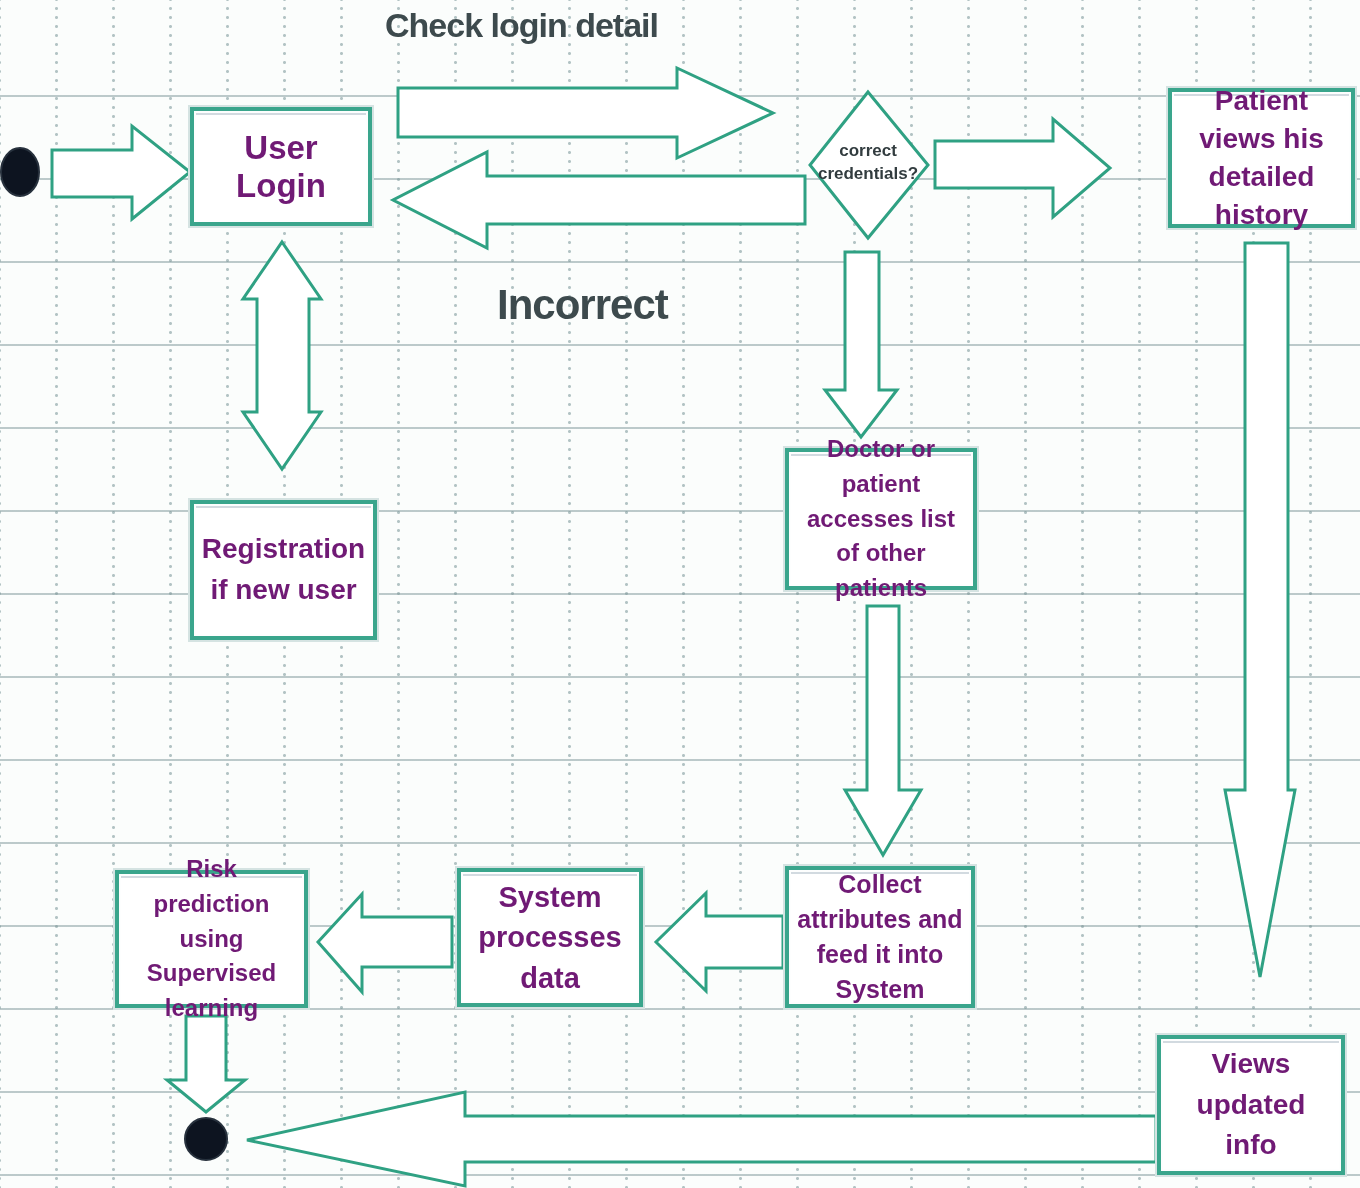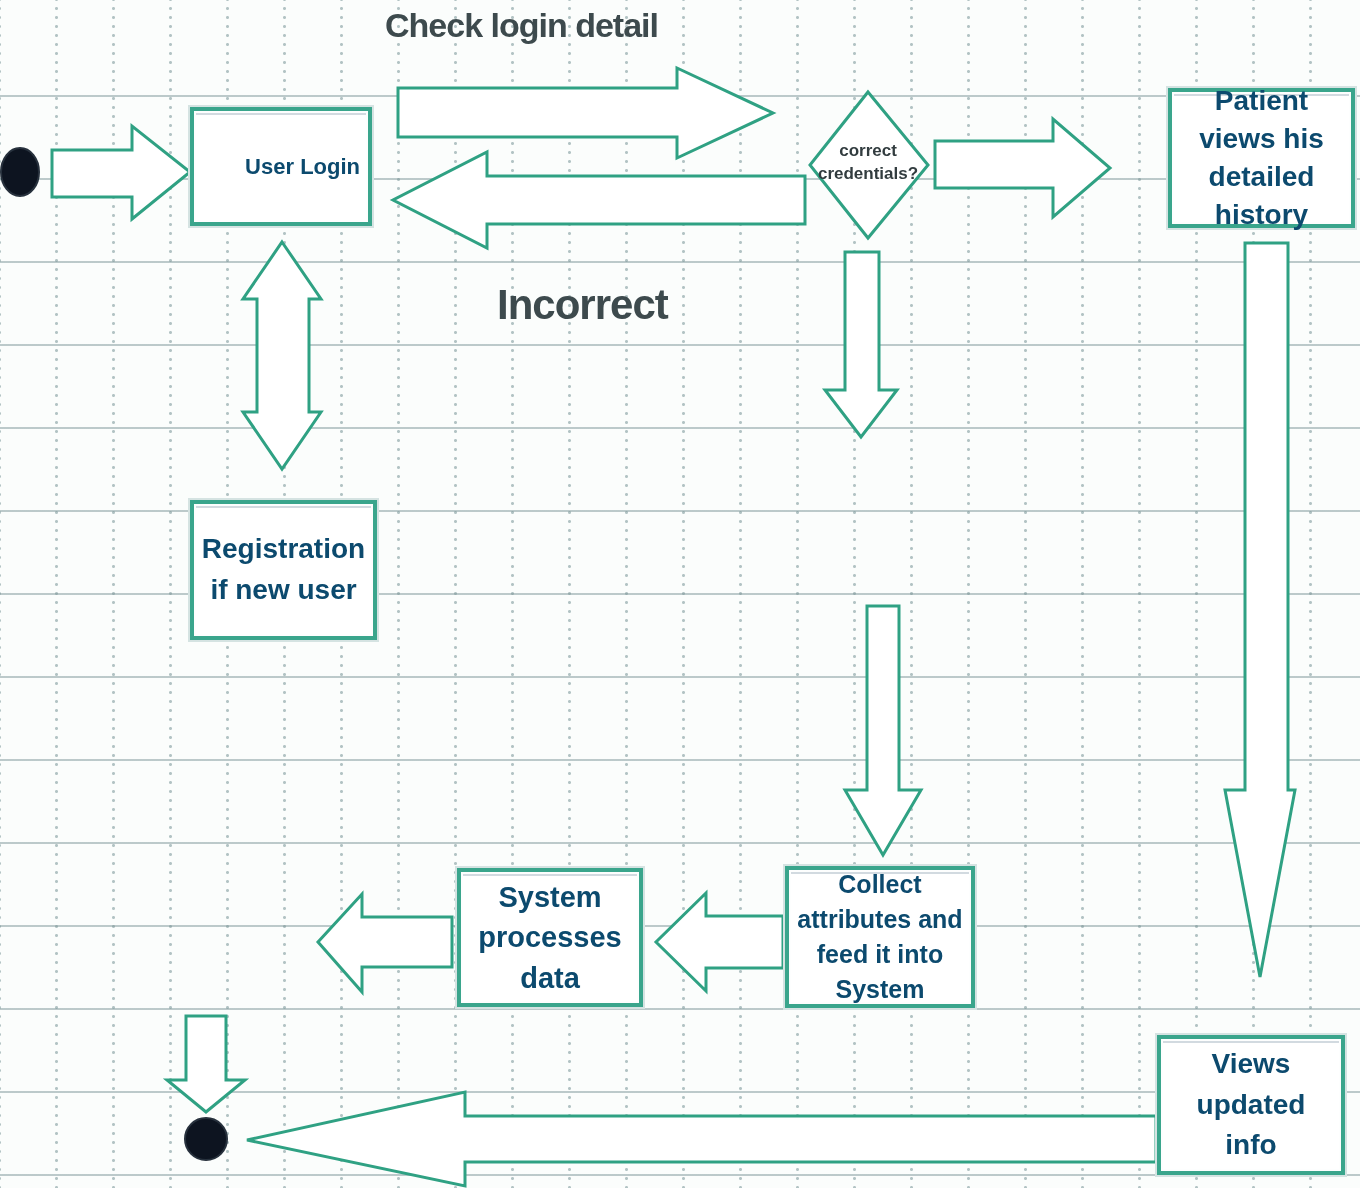--- a/index.html
+++ b/index.html
@@ -24,21 +24,21 @@
     stroke-width:3;
     stroke-linejoin:miter;
   }
   svg.connectors .dot{fill:#0d1420;stroke:#27313d;stroke-width:2;}
   .box{
     position:absolute;box-sizing:border-box;
     background:#ffffff;
     border:4px solid #3aa58c;
     box-shadow:0 0 0 2px #d5e3e2, inset 0 0 0 2px #fdfefe, inset 0 4px 0 rgba(125,150,165,0.35);
     display:flex;align-items:center;justify-content:center;
-    text-align:center;font-weight:bold;color:#0c4a6e;
+    text-align:center;font-weight:bold;color:#701a75;
     padding:16px 8px;
   }
   .lbl{
     position:absolute;font-weight:bold;color:#3d4a4d;
     white-space:nowrap;letter-spacing:-1px;
   }
   .decision-text{
     position:absolute;font-weight:bold;color:#323c3f;
     text-align:center;line-height:1.35;
   }
@@ -74,41 +74,47 @@
 
     <polygon points="452,917 362,917 362,894 318,942 362,992 362,967 452,967"></polygon>
 
     <polygon points="186,1016 226,1016 226,1080 245,1080 206,1112 167,1080 186,1080"></polygon>
 
     <polygon points="1245,243 1288,243 1288,790 1295,790 1260,977 1225,790 1245,790"></polygon>
 
     <polygon points="1156,1116 465,1116 465,1092 247,1140 465,1186 465,1162 1156,1162"></polygon>
   </svg>
 
-  <div class="box" style="left:190px;top:107px;width:182px;height:119px;font-size:22px;justify-content:flex-end;">
+  <div class="box" style="left:190px;top:107px;width:182px;height:119px;font-size:33px;">
     <span>User Login</span>
   </div>
 
   <div class="box" style="left:190px;top:500px;width:187px;height:140px;font-size:28px;line-height:1.45;">
     <span>Registration if new user</span>
   </div>
 
   <div class="box" style="left:1168px;top:88px;width:187px;height:140px;font-size:28px;line-height:1.35;">
     <span>Patient views his detailed history</span>
   </div>
 
+  <div class="box" style="left:785px;top:448px;width:192px;height:142px;font-size:24px;line-height:1.45;">
+    <span>Doctor or patient accesses list of other patients</span>
+  </div>
 
   <div class="box" style="left:785px;top:866px;width:190px;height:142px;font-size:25px;line-height:1.4;text-align:center;">
     <span>Collect attributes and feed it into System</span>
   </div>
 
   <div class="box" style="left:457px;top:868px;width:186px;height:139px;font-size:29px;line-height:1.4;">
     <span>System processes data</span>
   </div>
 
+  <div class="box" style="left:115px;top:870px;width:193px;height:138px;font-size:24px;line-height:1.45;">
+    <span>Risk prediction using Supervised learning</span>
+  </div>
 
   <div class="box" style="left:1157px;top:1035px;width:188px;height:140px;font-size:28px;line-height:1.45;">
     <span>Views updated info</span>
   </div>
 
   <div class="decision-text" style="left:806px;top:140px;width:124px;font-size:17px;">correct credentials?</div>
 
   <div class="lbl" style="left:385px;top:6px;font-size:34px;">Check login detail</div>
   <div class="lbl" style="left:497px;top:256px;font-size:42px;margin-top:25px;">Incorrect</div>
 

